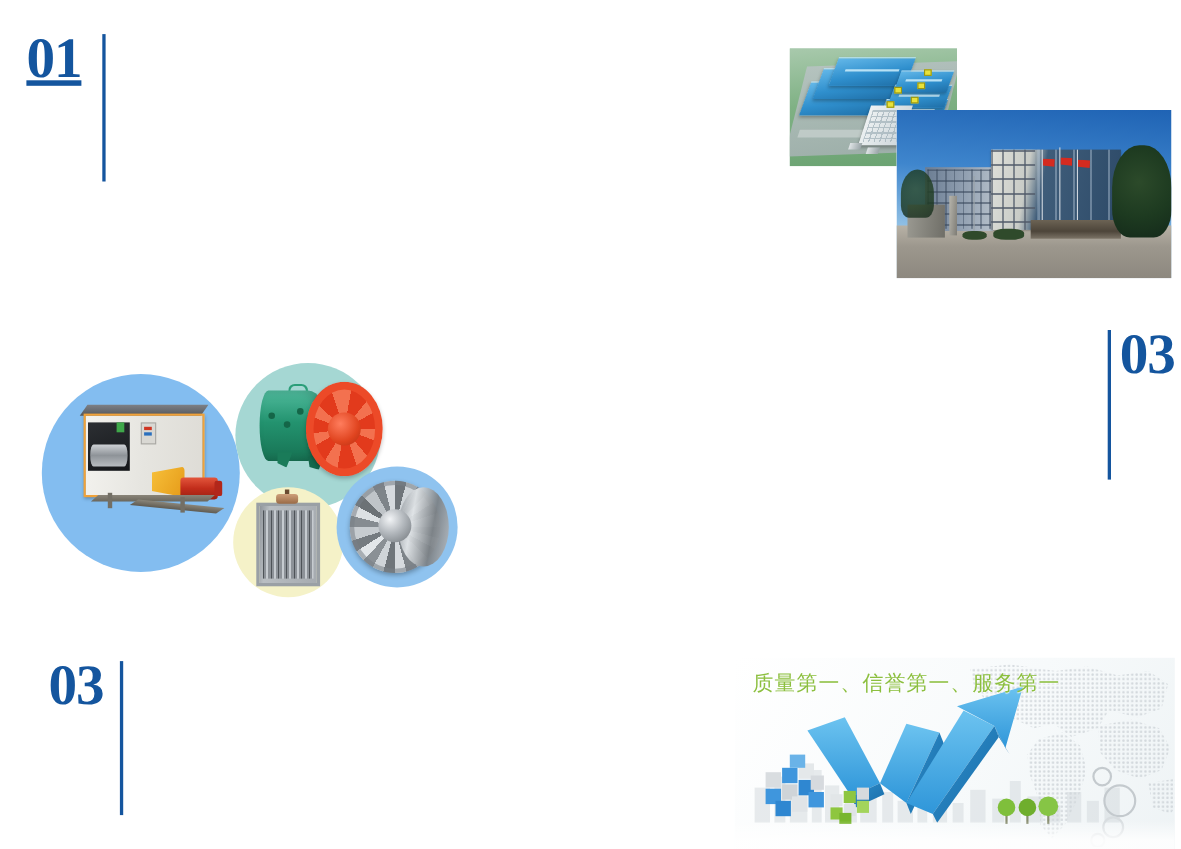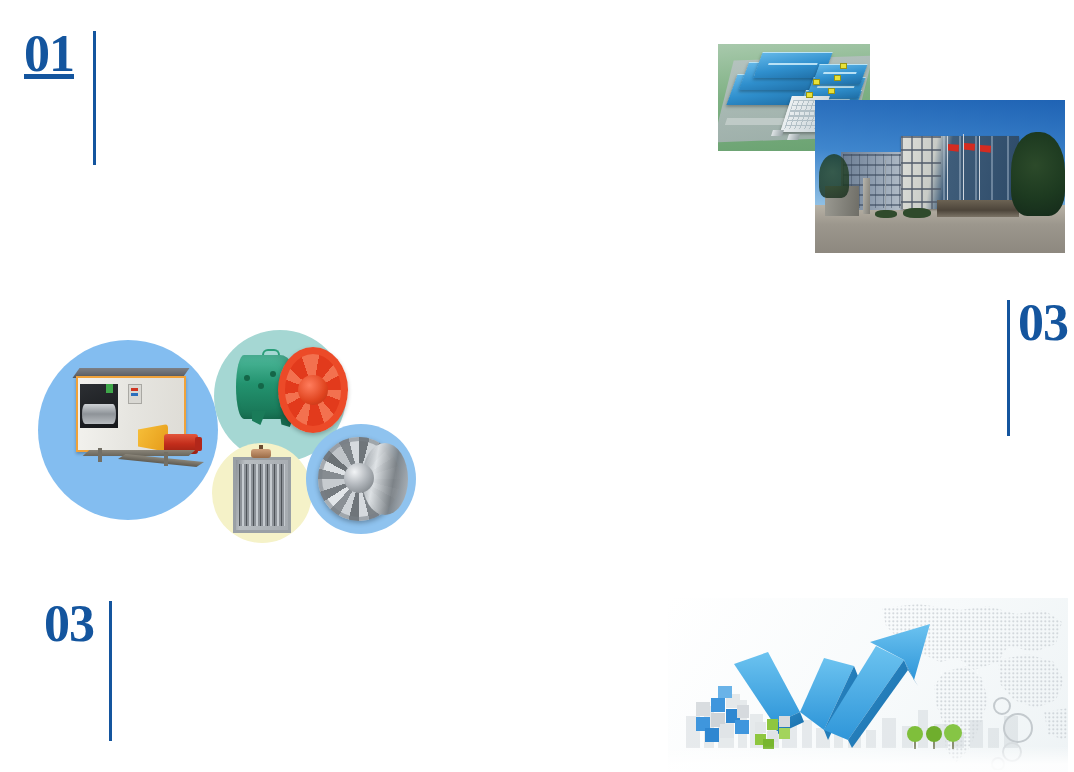--- a/index.html
+++ b/index.html
@@ -595,17 +595,18 @@
 
     <svg class="bn-bubbles" viewBox="0 0 60 76">
       <g fill="none" stroke="#c4cace" stroke-width="2">
         <circle cx="16" cy="12" r="8"></circle>
         <circle cx="32" cy="34" r="14"></circle>
         <circle cx="26" cy="58" r="9" stroke="#d8dde0"></circle>
         <circle cx="12" cy="70" r="6" stroke="#e0e4e7"></circle>
       </g>
     </svg>
 
+    <div class="bn-text">质量第一、信誉第一、服务第一</div>
 
     <div class="bn-reflect"></div>
   </div>
 
 </div>
 
 </body></html>

